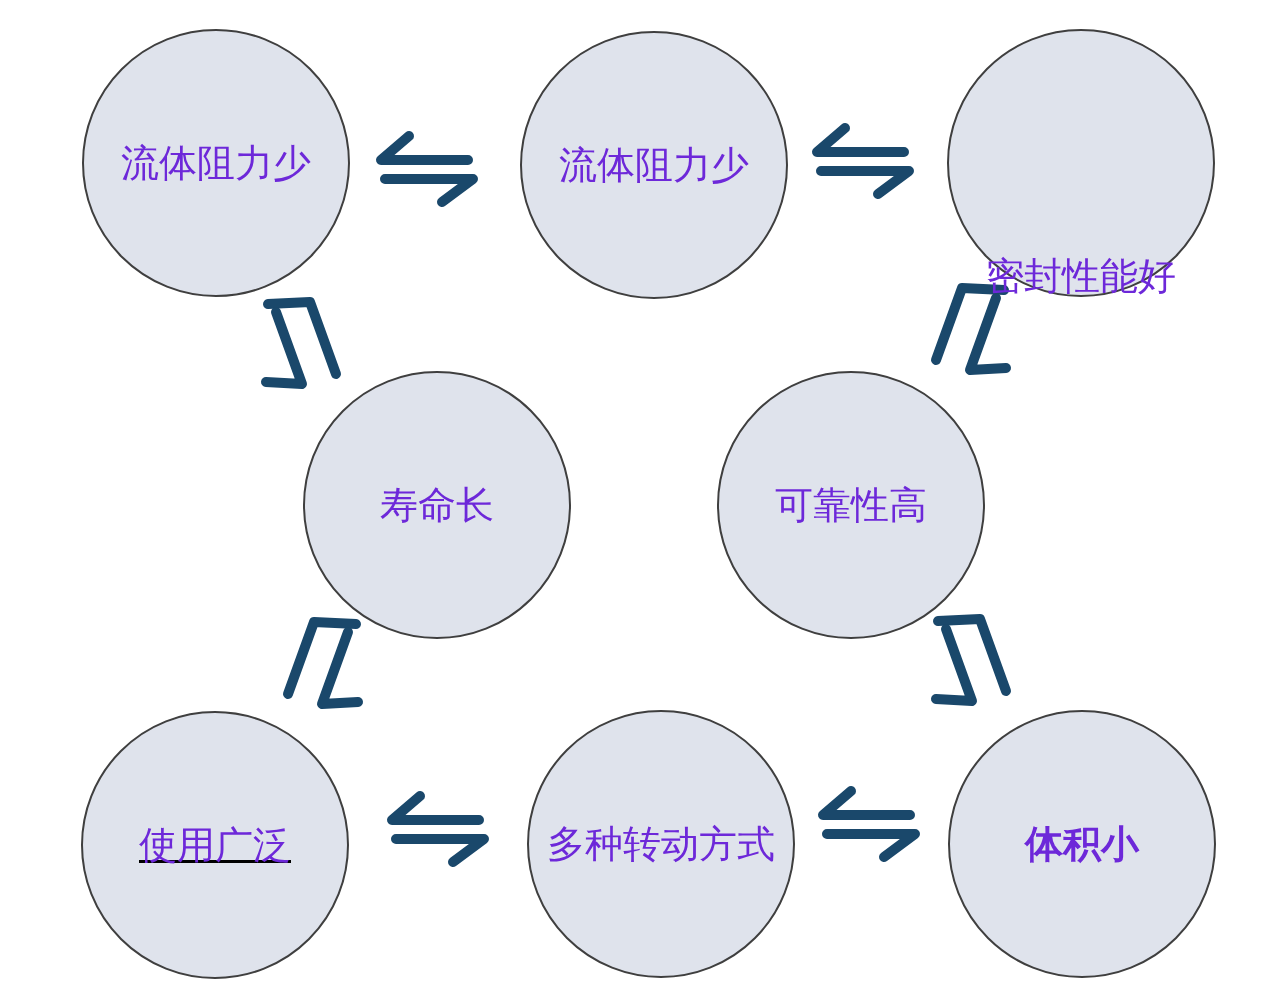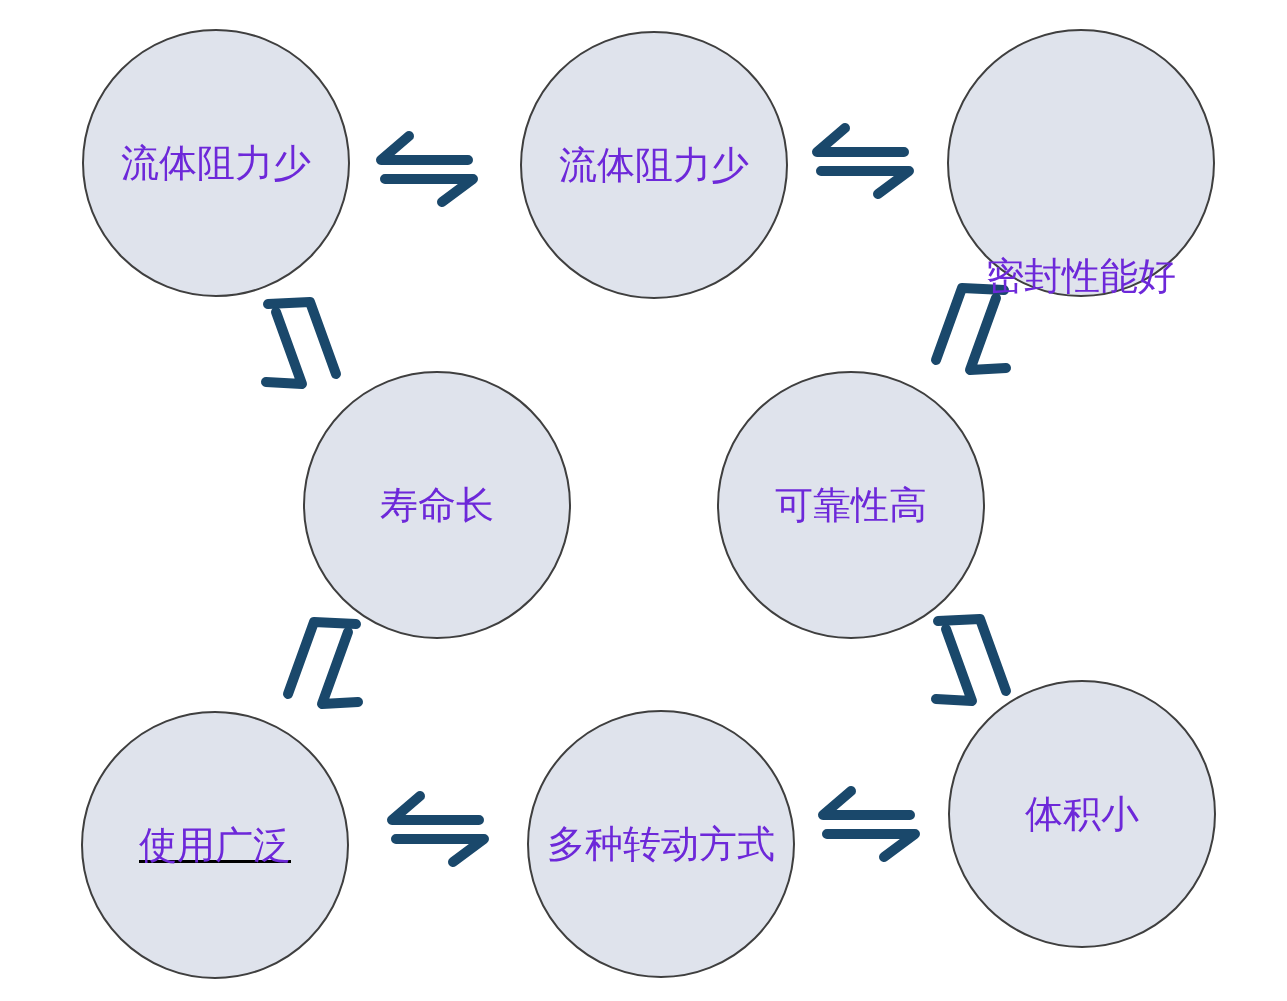--- a/index.html
+++ b/index.html
@@ -45,21 +45,21 @@
     text-align: center;
   }
   
   .pos-c1 { left: 82px;  top: 29px;  }
   .pos-c2 { left: 520px; top: 31px;  }
   .pos-c3 { left: 947px; top: 29px; align-items: flex-end;  }
   .pos-c4 { left: 303px; top: 371px; }
   .pos-c5 { left: 717px; top: 371px; }
   .pos-c6 { left: 81px;  top: 711px; text-decoration: underline; }
   .pos-c7 { left: 527px; top: 710px; }
-  .pos-c8 { left: 948px; top: 680px; }
+  .pos-c8 { left: 948px; top: 710px; font-weight: bold; }
   .arrow-stroke {
     fill: none;
     stroke: #1a486b;
     stroke-width: 10;
     stroke-linecap: round;
     stroke-linejoin: round;
   }
 </style>
 </head>
 <body>

